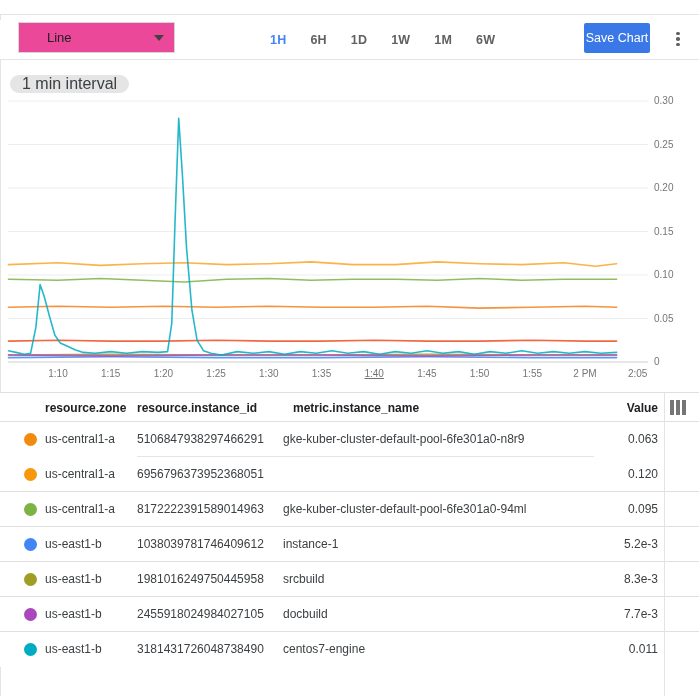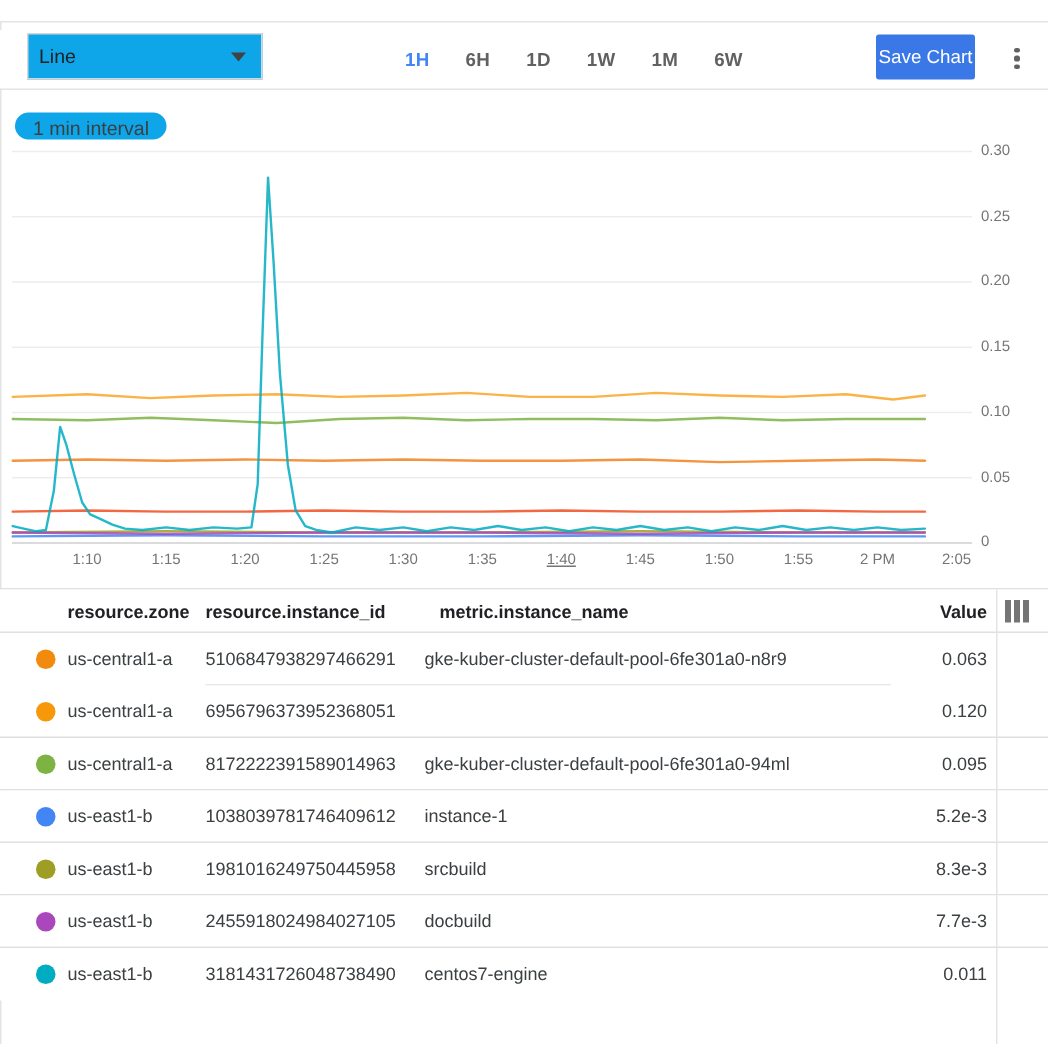--- a/index.html
+++ b/index.html
@@ -8,22 +8,22 @@
     position:relative; width:699px; height:696px; overflow:hidden;
     font-family:"Liberation Sans", sans-serif; background:#fff; color:#3c4043;
   }
   .hline { position:absolute; height:1px; background:#e4e4e4; }
   .vline { position:absolute; width:1px; background:#e4e4e4; }
 
   
   .toolbar { position:absolute; left:0; top:20px; width:699px; height:39px; background:#fff; }
   .select {
     position:absolute; left:18px; top:2px; width:157px; height:31px;
-    border:1px solid #d6d6d6; background:#0ea5e9; display:flex; align-items:center;
-    padding:0 10px 0 7px; cursor:pointer;
+    border:1px solid #d6d6d6; background:#ec4899; display:flex; align-items:center;
+    padding:0 10px 0 28px; cursor:pointer;
   }
   .select .sel-label { font-size:13px; color:#202124; flex:1; }
   .caret-down { width:0; height:0; border-left:5px solid transparent; border-right:5px solid transparent; border-top:6px solid #424242; }
   .ranges { position:absolute; left:258px; top:0; height:39px; display:flex; align-items:center; }
   .range-btn {
     font-size:12.5px; color:#616161; padding:6px 12px; cursor:pointer; letter-spacing:.2px;
     background:none; border:none; font-family:inherit; font-weight:bold;
   }
   .range-btn.active { color:#4285f4; }
   .save-btn {
@@ -31,22 +31,22 @@
     border:none; border-radius:2px; color:#fff; font-size:12.5px; font-family:inherit;
     cursor:pointer; display:flex; align-items:center; justify-content:center;
   }
   .overflow { position:absolute; left:668px; top:8px; width:20px; height:22px;
     display:flex; flex-direction:column; align-items:center; justify-content:center; gap:2px; cursor:pointer; }
   .overflow i { width:3.5px; height:3.5px; border-radius:50%; background:#616161; display:block; }
 
   
   .chip {
     position:absolute; left:10px; top:75px; height:18px; padding:0 12px;
-    background:#0ea5e9; border-radius:9px; display:inline-flex; align-items:flex-end;
-    font-size:13px; color:#3c4043;
+    background:#e5e5e5; border-radius:9px; display:inline-flex; align-items:flex-end;
+    font-size:16px; color:#3c4043;
   }
 
   
   .chart { position:absolute; left:0; top:85px; width:699px; height:300px; }
   .chart svg { position:absolute; left:0; top:0; }
   .ylab { position:absolute; left:654px; width:40px; font-size:10px; color:#757575; line-height:10px; }
   .xlab { position:absolute; top:283px; width:40px; margin-left:-20px; text-align:center; font-size:10px; color:#757575; }
 
   
   .table { position:absolute; left:0; top:392px; width:699px; height:304px; border-top:1px solid #e0e0e0; }

